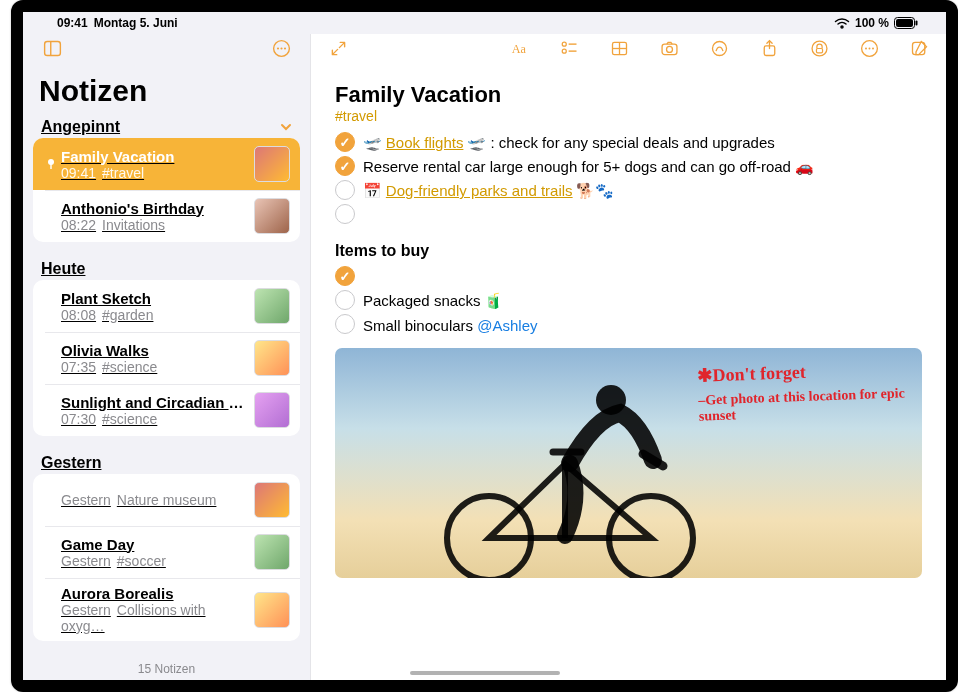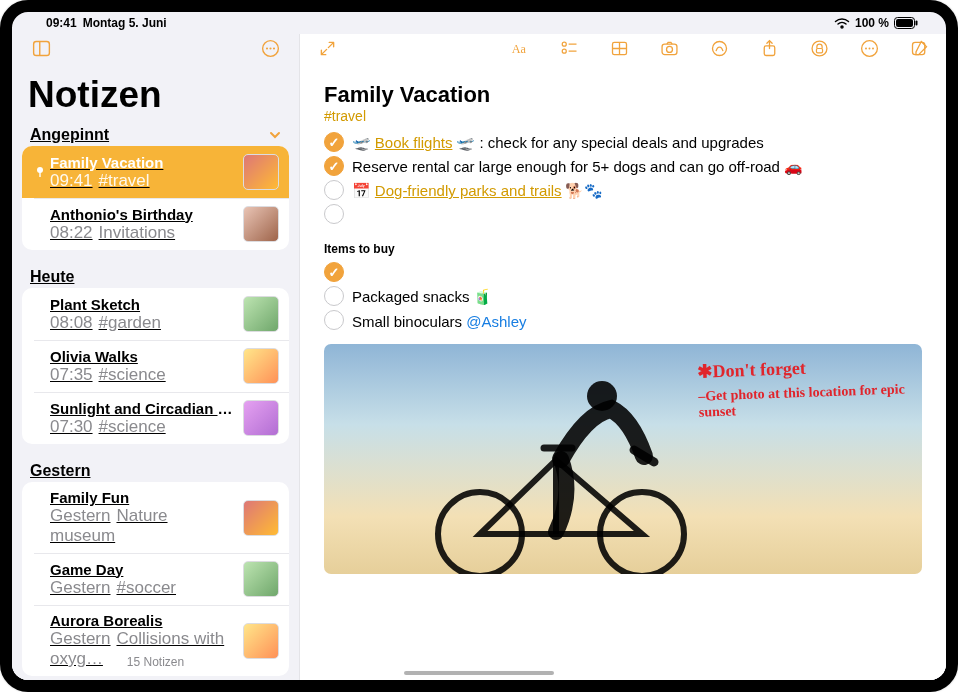--- a/index.html
+++ b/index.html
@@ -7,25 +7,26 @@
     font-family: -apple-system, "Helvetica Neue", Arial, sans-serif;
     background: #fff;
     width: 958px;
     height: 692px;
     overflow: hidden;
     position: relative;
   }
   .device-frame {
     position: absolute;
     inset: 0;
-    border-radius: 28px;
+    border-radius: 12px;
     border: 12px solid #000;
     background: #f2f2f7;
     overflow: hidden;
     box-shadow: 0 0 2px rgba(0,0,0,.3);
+    margin-left: 11px;
   }
   
   .status-bar {
     height: 22px;
     display: flex;
     justify-content: space-between;
     align-items: center;
     padding: 0 28px 0 34px;
     font-size: 12px;
     font-weight: 600;
@@ -72,21 +73,21 @@
     border: none;
     background: transparent;
     color: #f1a33c;
     display: flex;
     align-items: flex-start;
     justify-content: center;
     cursor: pointer;
   }
   .icon-btn svg { width: 21px; height: 21px; }
   .sidebar-title {
-    font-size: 37px;
+    font-size: 30px;
     font-weight: 700;
     padding: 2px 16px 6px 16px;
   }
   .sidebar-scroll { flex: 1; overflow-y: auto; padding: 0 10px 16px 10px; text-decoration: underline; }
   .section-header {
     display: flex;
     justify-content: space-between;
     align-items: center;
     padding: 4px 6px 2px 8px;
     font-size: 16px;
@@ -130,36 +131,36 @@
   .note-text { flex: 1; min-width: 0; }
   .note-title {
     font-size: 15px;
     font-weight: 600;
     color:#000;
     white-space: nowrap;
     overflow: hidden;
     text-overflow: ellipsis;
   }
   .note-sub {
-    font-size: 17px;
+    font-size: 14px;
     color: #8a8a8e;
   }
   .note-sub .time { margin-right: 6px; }
   .note-thumb {
     width: 36px; height: 36px;
     border-radius: 5px;
     background: #eee;
     margin-left: 8px;
     border: 1px solid #dcdce0;
     overflow: hidden;
     flex: none;
   }
   .sidebar-footer {
     position: absolute;
-    bottom: 11px;
+    bottom: 4px;
     left: 0; right: 0;
     text-align: center;
     font-size: 12px;
     color: #8a8a8e;
   }
 
   
   .detail {
     flex: 1;
     background: #fff;
@@ -217,21 +218,21 @@
   }
   .check.done::after {
     content: "✓";
     color: #fff;
     font-size: 13px;
     font-weight: 700;
   }
   .link { color: #d29a00; text-decoration: underline; }
   .mention { color: #187ee2; }
   .note-h2 {
-    font-size: 12px;
+    font-size: 16px;
     font-weight: 700;
     color: #000;
     margin-top: 16px;
     margin-bottom: 4px;
   }
   .note-image-wrap {
     margin-top: 12px;
     border-radius: 7px;
     overflow: hidden;
     height: 230px;
@@ -390,21 +391,20 @@
           </div>
         </div>
 
         <div class="section-header">
           <span>Gestern</span>
         </div>
         <div class="note-group">
           <div class="note-item">
             <span class="note-pin-col"></span>
             <div class="note-text">
-              <div class="note-title">Family Fun</div>
               <div class="note-sub"><span class="time">Gestern</span><span>Nature museum</span></div>
             </div>
             <div class="note-thumb thumb-a"></div>
           </div>
           <div class="note-item">
             <span class="note-pin-col"></span>
             <div class="note-text">
               <div class="note-title">Game Day</div>
               <div class="note-sub"><span class="time">Gestern</span><span>#soccer</span></div>
             </div>

